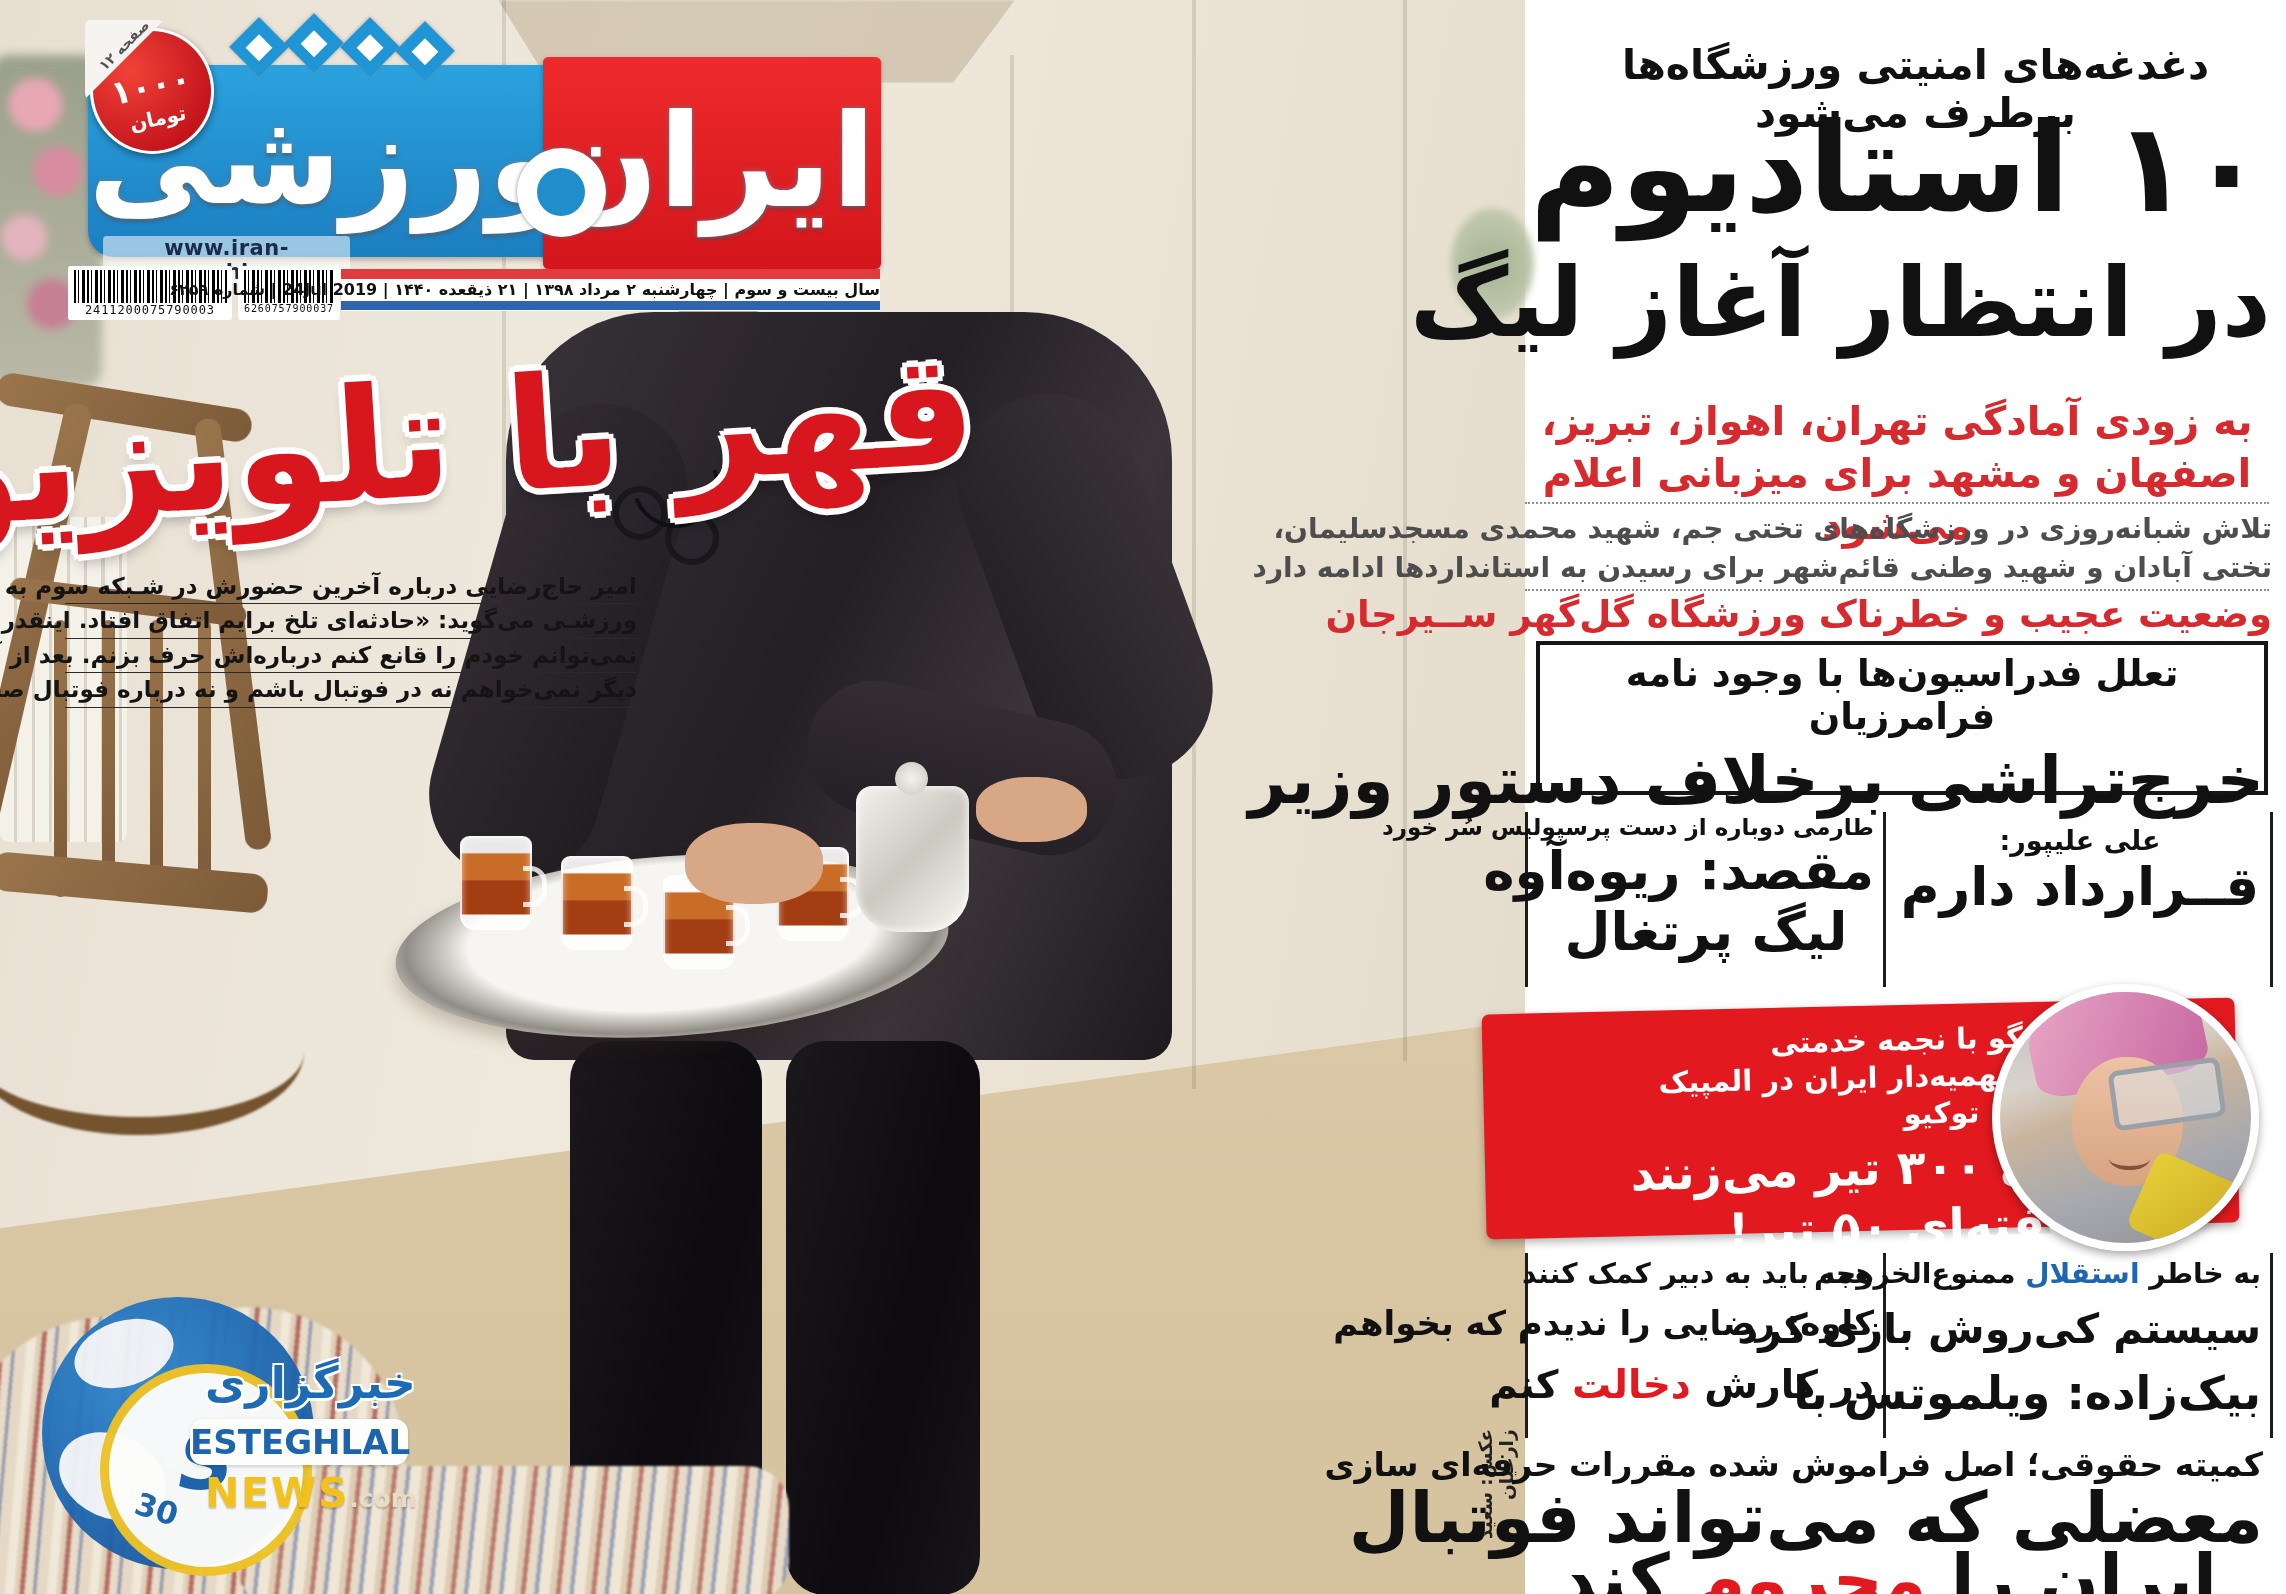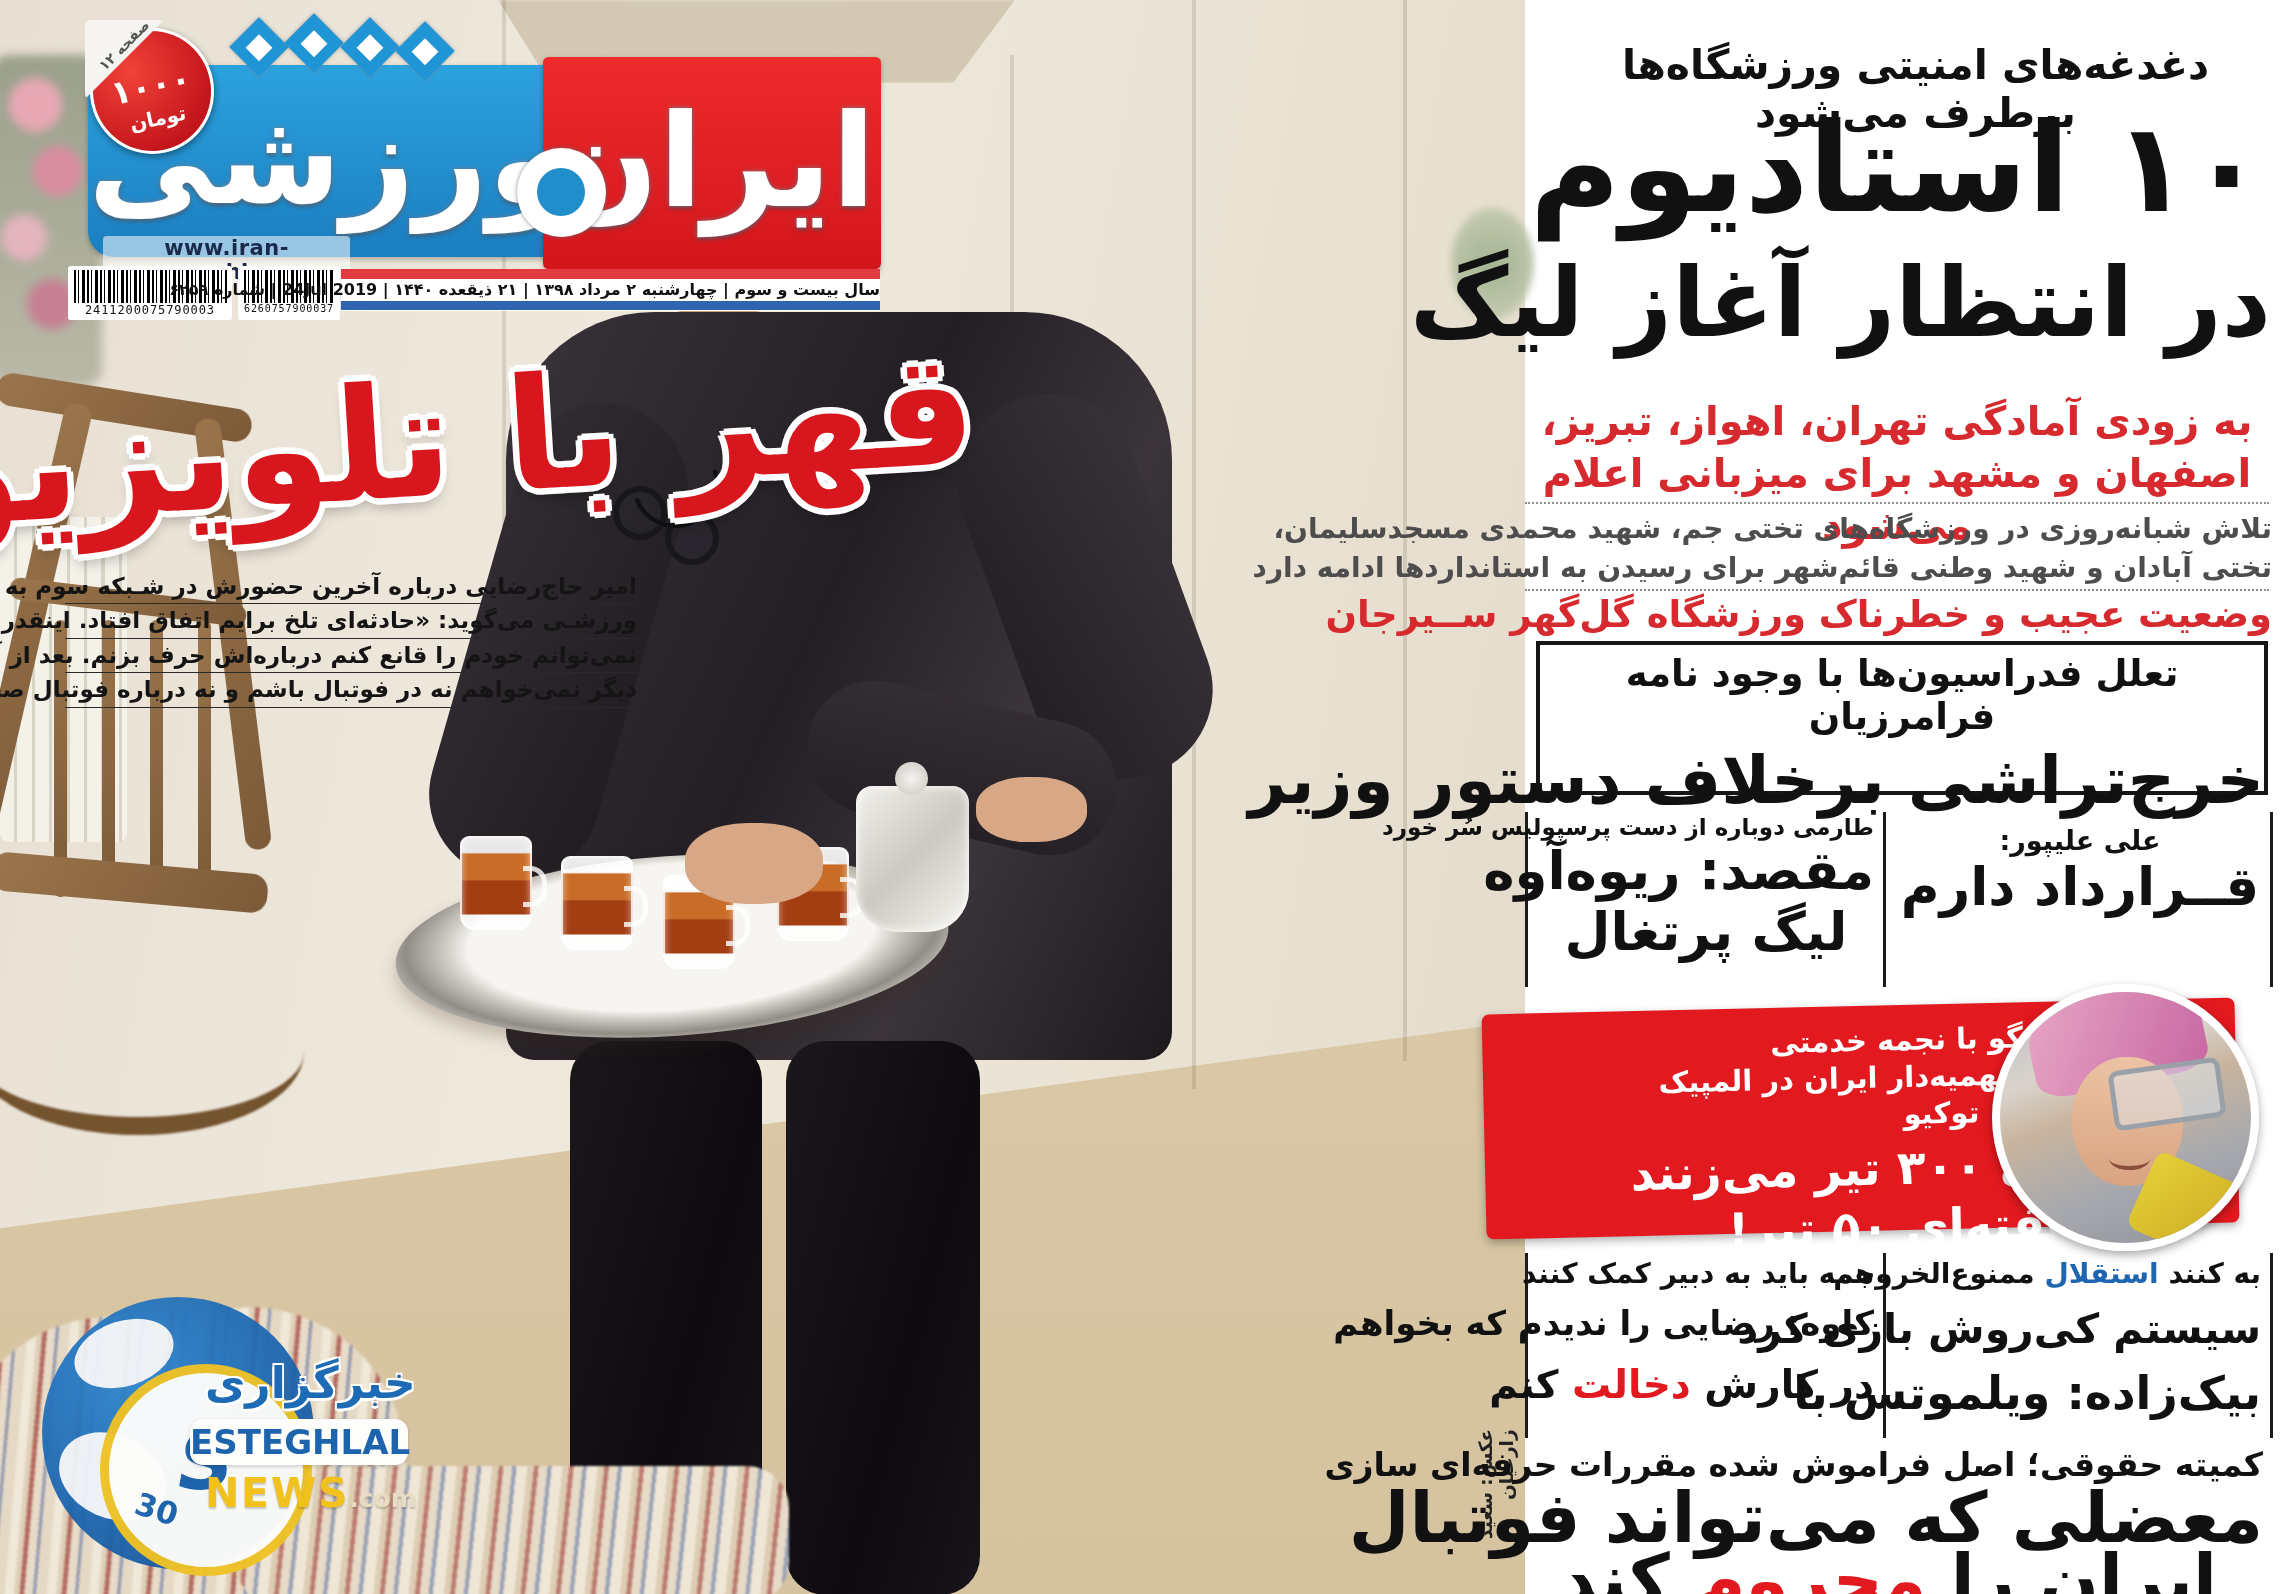--- a/index.html
+++ b/index.html
@@ -348,21 +348,21 @@
     <div class="cp-spec"></div>
     <div class="cp-smile"></div>
     <div class="cp-gun"></div>
   </div>
 
   <div class="abs vline" style="left:1525px;top:1253px;height:185px;"></div>
   <div class="abs vline" style="left:1883px;top:1253px;height:185px;"></div>
   <div class="abs vline" style="left:2270px;top:1253px;height:185px;"></div>
   <div class="abs rc" style="left:1899px;top:1257px;width:362px;">
     <div class="k-col">
-      <span>به کنند </span><span class="blue-w">استقلال</span><span> ممنوع‌الخروجم</span>
+      <span>به خاطر </span><span class="blue-w">استقلال</span><span> ممنوع‌الخروجم</span>
     </div>
     <div class="col-h2" style="margin-top:14.8px;font-size:41px;">سیستم کی‌روش بازی کرد</div>
     <div class="col-h2" style="margin-top:13px;font-size:46px;">بیک‌زاده: ویلموتس با</div>
   </div>
   <div class="abs rc" style="left:1538px;top:1257px;width:336px;">
     <div class="k-col">همه باید به دبیر کمک کنند</div>
     <div class="col-h2" style="margin-top:13px;font-size:34px;">کاوه: رضایی را ندیدم که بخواهم</div>
     <div class="col-h2" style="margin-top:18.5px;font-size:39px;">
       <span>در کارش </span><span class="red-w">دخالت</span><span> کنم</span>
     </div>

